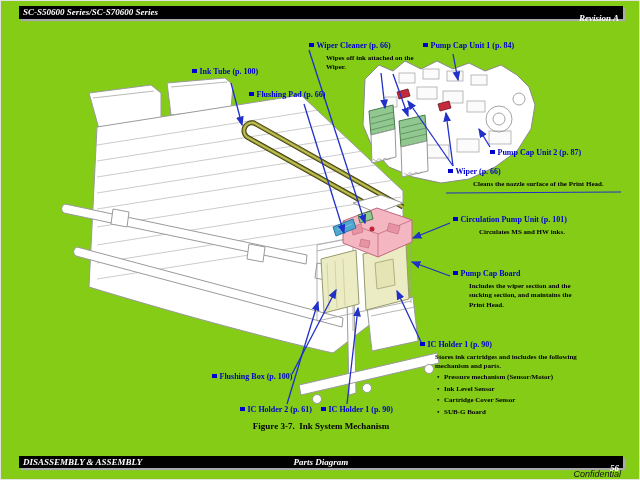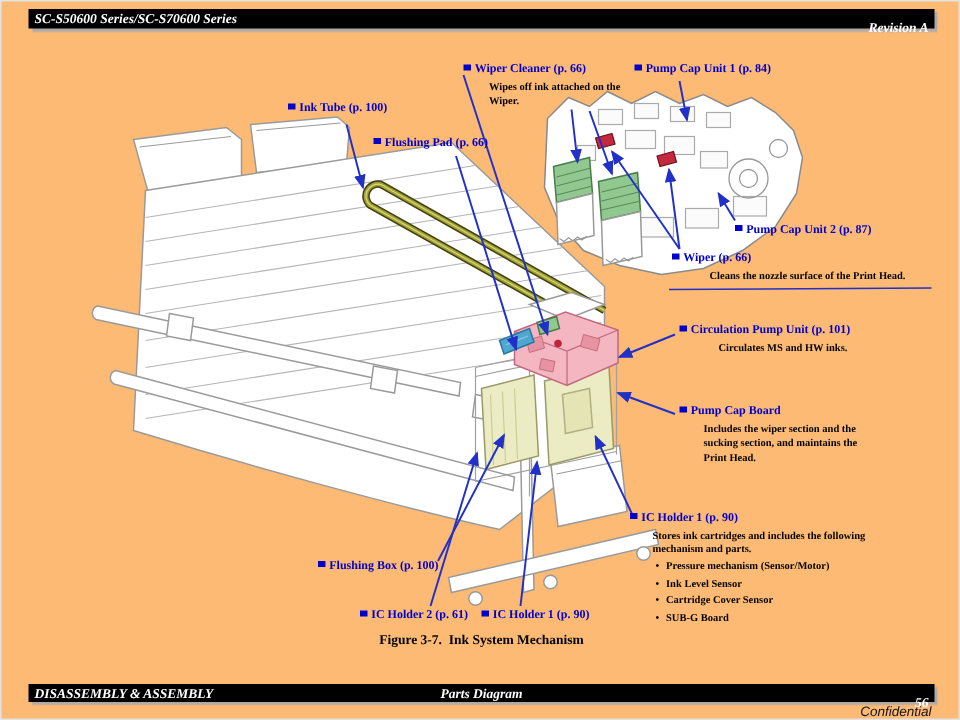--- a/index.html
+++ b/index.html
@@ -1,17 +1,17 @@
 <!DOCTYPE html>
 <html><head>
 <meta charset="utf-8">
 <style>
   html,body{margin:0;padding:0;background:#fff;}
   .page{
-    position:relative;width:640px;height:480px;background:#fdba74;overflow:hidden;
+    position:relative;width:640px;height:480px;background:#84cc16;overflow:hidden;
     font-family:"Liberation Serif",serif;box-sizing:border-box;border:1px solid #e3e3e3;
   }
   
   .bar{
     position:absolute;left:18px;width:604px;height:13px;background:#000;color:#fff;
     display:flex;align-items:center;box-shadow:2px 2px 1px #aaa;
     font-weight:bold;font-style:italic;font-size:9px;line-height:13px;
     padding:0 4px;box-sizing:border-box;
   }
   .bar .left{flex:0 0 auto;}

